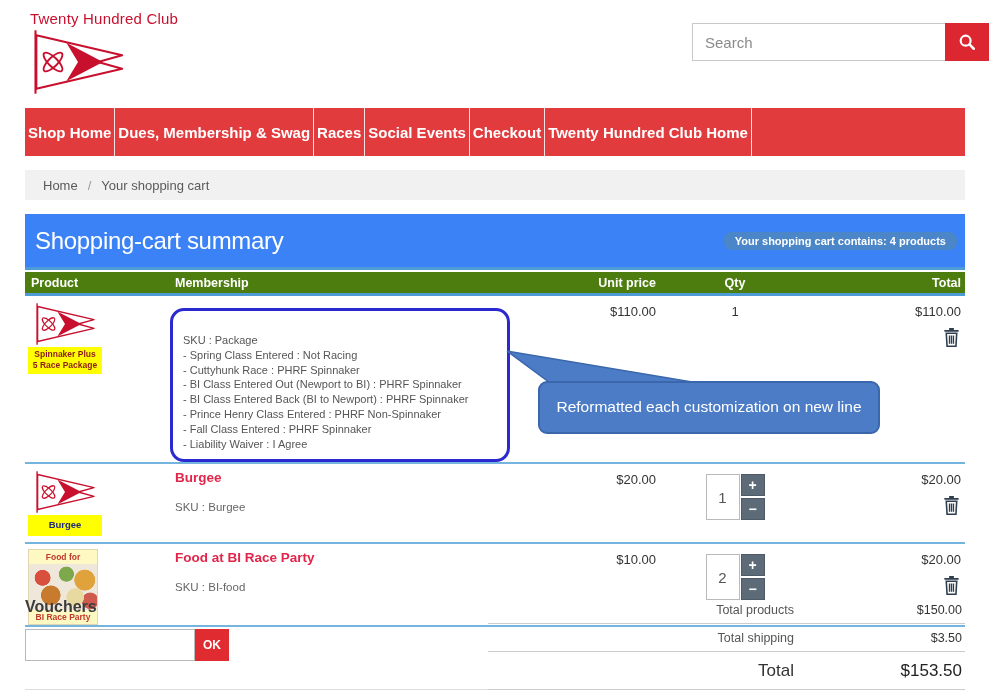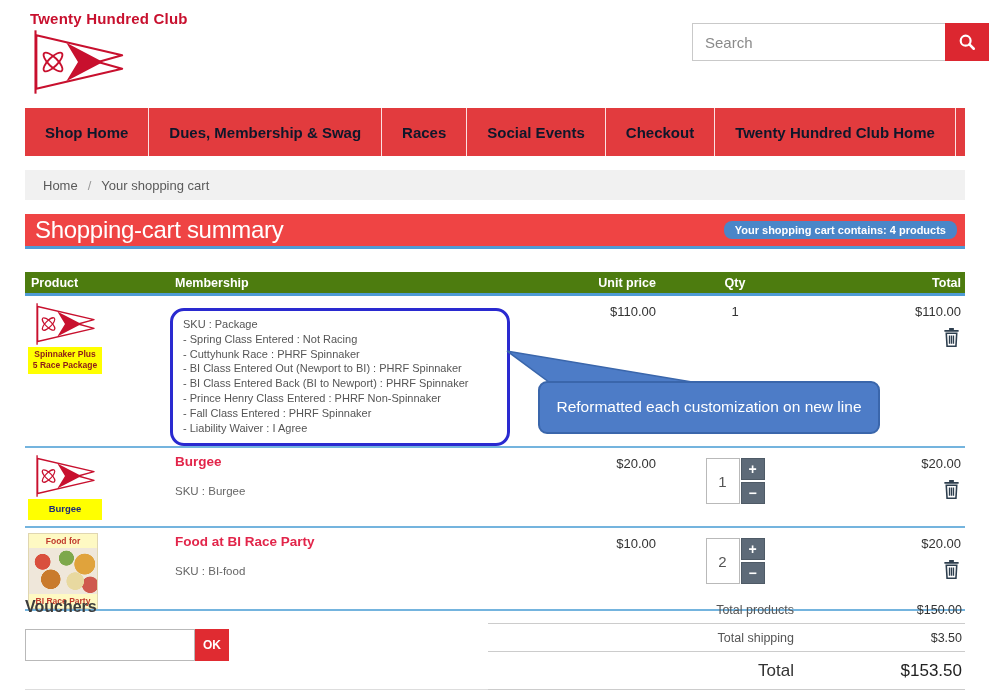--- a/index.html
+++ b/index.html
@@ -1,36 +1,36 @@
 <!DOCTYPE html>
 <html><head>
 <meta charset="utf-8">
 <style>
   * { margin:0; padding:0; box-sizing:border-box; }
   body { background:#fff; font-family:"Liberation Sans", sans-serif; }
   .page { position:relative; width:1000px; height:698px; background:#fff; overflow:hidden; }
 
   
-  .logo-title { position:absolute; left:30px; top:10px; font-size:15px; font-weight:bold; color:#c8102e; letter-spacing:.2px; }
+  .logo-title { position:absolute; left:30px; top:10px; font-size:15px; font-weight:normal; color:#c8102e; letter-spacing:.2px; }
   .logo-flag { position:absolute; left:28px; top:26px; width:100px; height:72px; }
   .searchbox { position:absolute; left:692px; top:23px; width:297px; height:38px; display:flex; }
   .searchbox input { flex:1; border:1px solid #c9c9c9; border-right:none; padding:0 12px; font-size:15px; color:#555; outline:none; font-family:inherit; }
   .searchbox input::placeholder { color:#8a8a8a; }
   .search-btn { width:44px; height:38px; background:#dc2730; border:none; display:flex; align-items:center; justify-content:center; cursor:pointer; }
 
   
   .nav { position:absolute; left:25px; top:108px; width:940px; height:48px; background:#e23b3e; display:flex; align-items:stretch; }
-  .nav-item { display:flex; align-items:center; padding:0 20px; color:#0f172a; font-weight:bold; font-size:15px; border-right:1px solid rgba(255,255,255,.85); cursor:pointer; white-space:nowrap; }
+  .nav-item { display:flex; align-items:center; padding:0 3px; color:#ffffff; font-weight:bold; font-size:15px; border-right:1px solid rgba(255,255,255,.85); cursor:pointer; white-space:nowrap; }
 
   
   .breadcrumb { position:absolute; left:25px; top:170px; width:940px; height:30px; background:#f1f1f1; display:flex; align-items:center; padding:0 18px; font-size:13px; color:#5a5a5a; }
   .crumb-sep { margin:0 10px; color:#999; }
 
   
-  .summary-bar { position:absolute; left:25px; top:214px; width:940px; height:35px; background:#ef4444; border-bottom:3px solid #4f9bd5; display:flex; align-items:center; }
+  .summary-bar { position:absolute; left:25px; top:214px; width:940px; height:56px; background:#3b82f6; border-bottom:3px solid #4f9bd5; display:flex; align-items:center; }
   .summary-title { color:#fff; font-size:24px; font-weight:400; padding-left:10px; letter-spacing:-0.3px; }
   .cart-badge { margin-left:auto; margin-right:8px; background:#4a86c8; color:#fff; font-size:11px; font-weight:bold; padding:3px 11px; border-radius:8px; white-space:nowrap; }
 
   
   .cart-table { position:absolute; left:25px; top:272px; width:940px; }
   .thead { display:grid; grid-template-columns:150px 330px 165px 130px 1fr; background:#4d7c0f; height:24px; align-items:center; border-bottom:3px solid #4f9bd5; color:#fff; font-size:12.5px; font-weight:bold; }
   .thead .c1 { padding-left:6px; }
   .thead .c3 { text-align:right; padding-right:14px; }
   .thead .c4 { text-align:center; }
   .thead .c5 { text-align:right; padding-right:4px; }
@@ -52,21 +52,21 @@
       radial-gradient(circle at 55% 22%, #7da84b 0 14%, transparent 15%),
       radial-gradient(circle at 82% 35%, #e0a33c 0 16%, transparent 17%),
       radial-gradient(circle at 32% 68%, #c97b2d 0 17%, transparent 18%),
       radial-gradient(circle at 68% 72%, #e8d9a0 0 15%, transparent 16%),
       radial-gradient(circle at 90% 80%, #cf5a4e 0 11%, transparent 12%),
       #efe7da; }
 
   .pdesc { padding-top:6px; }
   .ptitle { color:#e2254a; font-weight:bold; font-size:13.5px; cursor:pointer; }
   .sku { color:#666; font-size:11.5px; margin-top:16px; }
-  .custom-box { margin-top:6px; margin-left:-5px; width:340px; border:3px solid #2a2ad0; border-radius:14px; padding:6px 10px 8px; }
+  .custom-box { margin-top:6px; margin-left:-5px; width:340px; border:3px solid #2a2ad0; border-radius:14px; padding:22px 10px 8px; }
   .custom-box div { color:#555; font-size:11px; line-height:14.8px; white-space:nowrap; }
 
   .cunit { text-align:right; padding:8px 14px 0 0; font-size:13px; color:#333; }
   .cqty { text-align:center; padding-top:8px; font-size:13px; color:#333; }
   .ctotal { text-align:right; padding:8px 4px 0 0; font-size:13px; color:#333; }
   .trash-btn { background:none; border:none; cursor:pointer; margin-top:8px; padding:0; }
 
   .stepper { display:inline-flex; margin-top:2px; }
   .qty-box { width:34px; height:46px; background:#fff; border:1px solid #b9b9b9; display:flex; align-items:center; justify-content:center; font-size:15px; color:#555; }
   .step-col { display:flex; flex-direction:column; justify-content:space-between; height:46px; margin-left:1px; }

